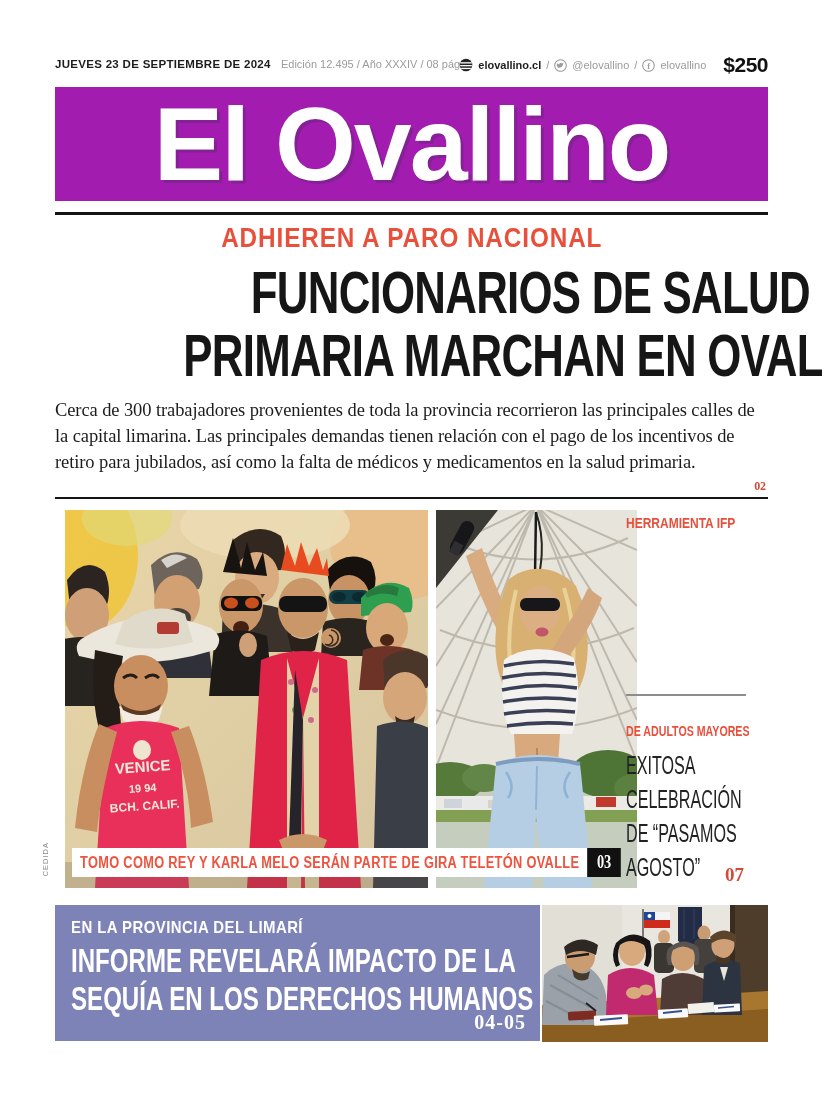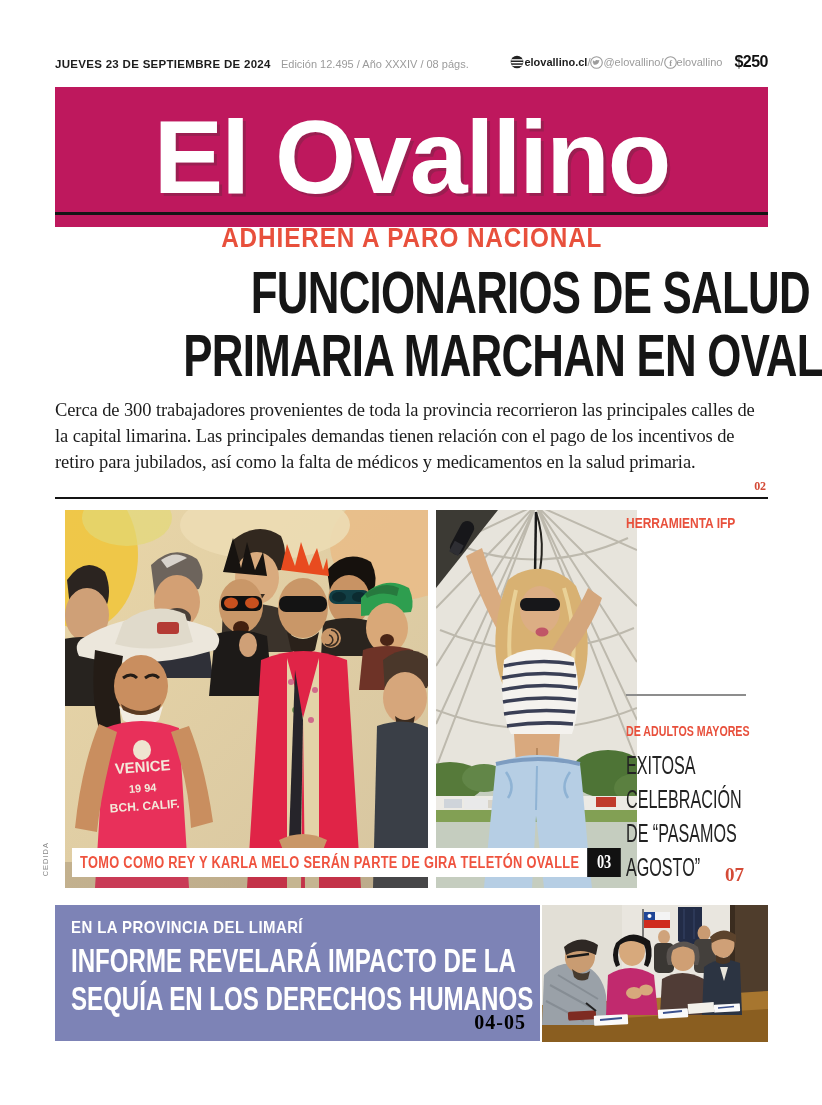--- a/index.html
+++ b/index.html
@@ -4,28 +4,28 @@
 <style>
   html,body{margin:0;padding:0;background:#ffffff;}
   #page{position:relative;width:822px;height:1105px;background:#fff;overflow:hidden;
         font-family:"Liberation Sans",sans-serif;}
   .abs{position:absolute;}
 
   
   .hdr-left{left:55px;top:58px;font-size:11.5px;}
   .hdr-date{font-weight:bold;color:#1d1d1d;letter-spacing:.3px;}
   .hdr-edition{color:#9b9b9b;margin-left:7px;font-size:11px;}
-  .hdr-right{right:54px;top:53px;display:flex;align-items:center;font-size:11px;}
+  .hdr-right{right:54px;top:53px;display:flex;align-items:center;gap:5px;font-size:11px;}
   .hdr-site{font-weight:bold;color:#1d1d1d;}
   .hdr-sep,.hdr-handle{color:#9b9b9b;}
-  .hdr-price{font-weight:bold;color:#111;font-size:16px;margin-left:12px;letter-spacing:-.5px;}
+  .hdr-price{font-weight:bold;color:#111;font-size:21px;margin-left:12px;letter-spacing:-.5px;}
   .icon{display:inline-flex;align-items:center;}
 
   
-  .masthead{left:55px;top:87px;width:713px;height:140px;background:#be185d;
+  .masthead{left:55px;top:87px;width:713px;height:114px;background:#a21caf;
             display:flex;align-items:center;justify-content:center;}
   .masthead-title{color:#fff;font-weight:bold;font-size:104px;letter-spacing:-2px;
                   text-shadow:3px 3px 0 rgba(0,60,25,.18);line-height:1;}
 
   .rule{background:#141414;}
   .rule1{left:55px;top:212px;width:713px;height:3px;}
   .rule2{left:55px;top:497px;width:713px;height:2px;}
 
   
   .kicker{left:55px;top:223px;width:713px;text-align:center;text-decoration:underline;}
@@ -61,21 +61,21 @@
   .sb-pg{position:absolute;font-size:19px;}
   .sb-div{position:absolute;left:0;top:180px;width:120px;height:2px;background:#8d8d8d;}
 
   
   .purple-box{left:55px;top:905px;width:485px;height:136px;background:#7d83b6;
               box-sizing:border-box;padding:13px 16px;}
   .pb-kick{display:inline-block;white-space:pre;transform:scaleX(.88);transform-origin:0 0;
            color:#fff;font-weight:bold;font-size:17px;letter-spacing:.5px;}
   .pb-head{display:inline-block;white-space:pre;transform:scaleX(.73);transform-origin:0 0;
            color:#fff;font-weight:bold;font-size:33px;line-height:38px;margin-top:4px;letter-spacing:0;}
-  .pb-pg{position:absolute;right:14px;bottom:7px;color:#000000;font-family:"Liberation Serif",serif;
+  .pb-pg{position:absolute;right:14px;bottom:7px;color:#ffffff;font-family:"Liberation Serif",serif;
          font-weight:bold;font-size:20px;letter-spacing:1px;}
   .photo-bottom{left:542px;top:905px;width:226px;height:137px;}
   .lines{white-space:pre;}
 </style>
 </head>
 <body>
 
 <div id="page">
 
   <div class="abs hdr-left">

